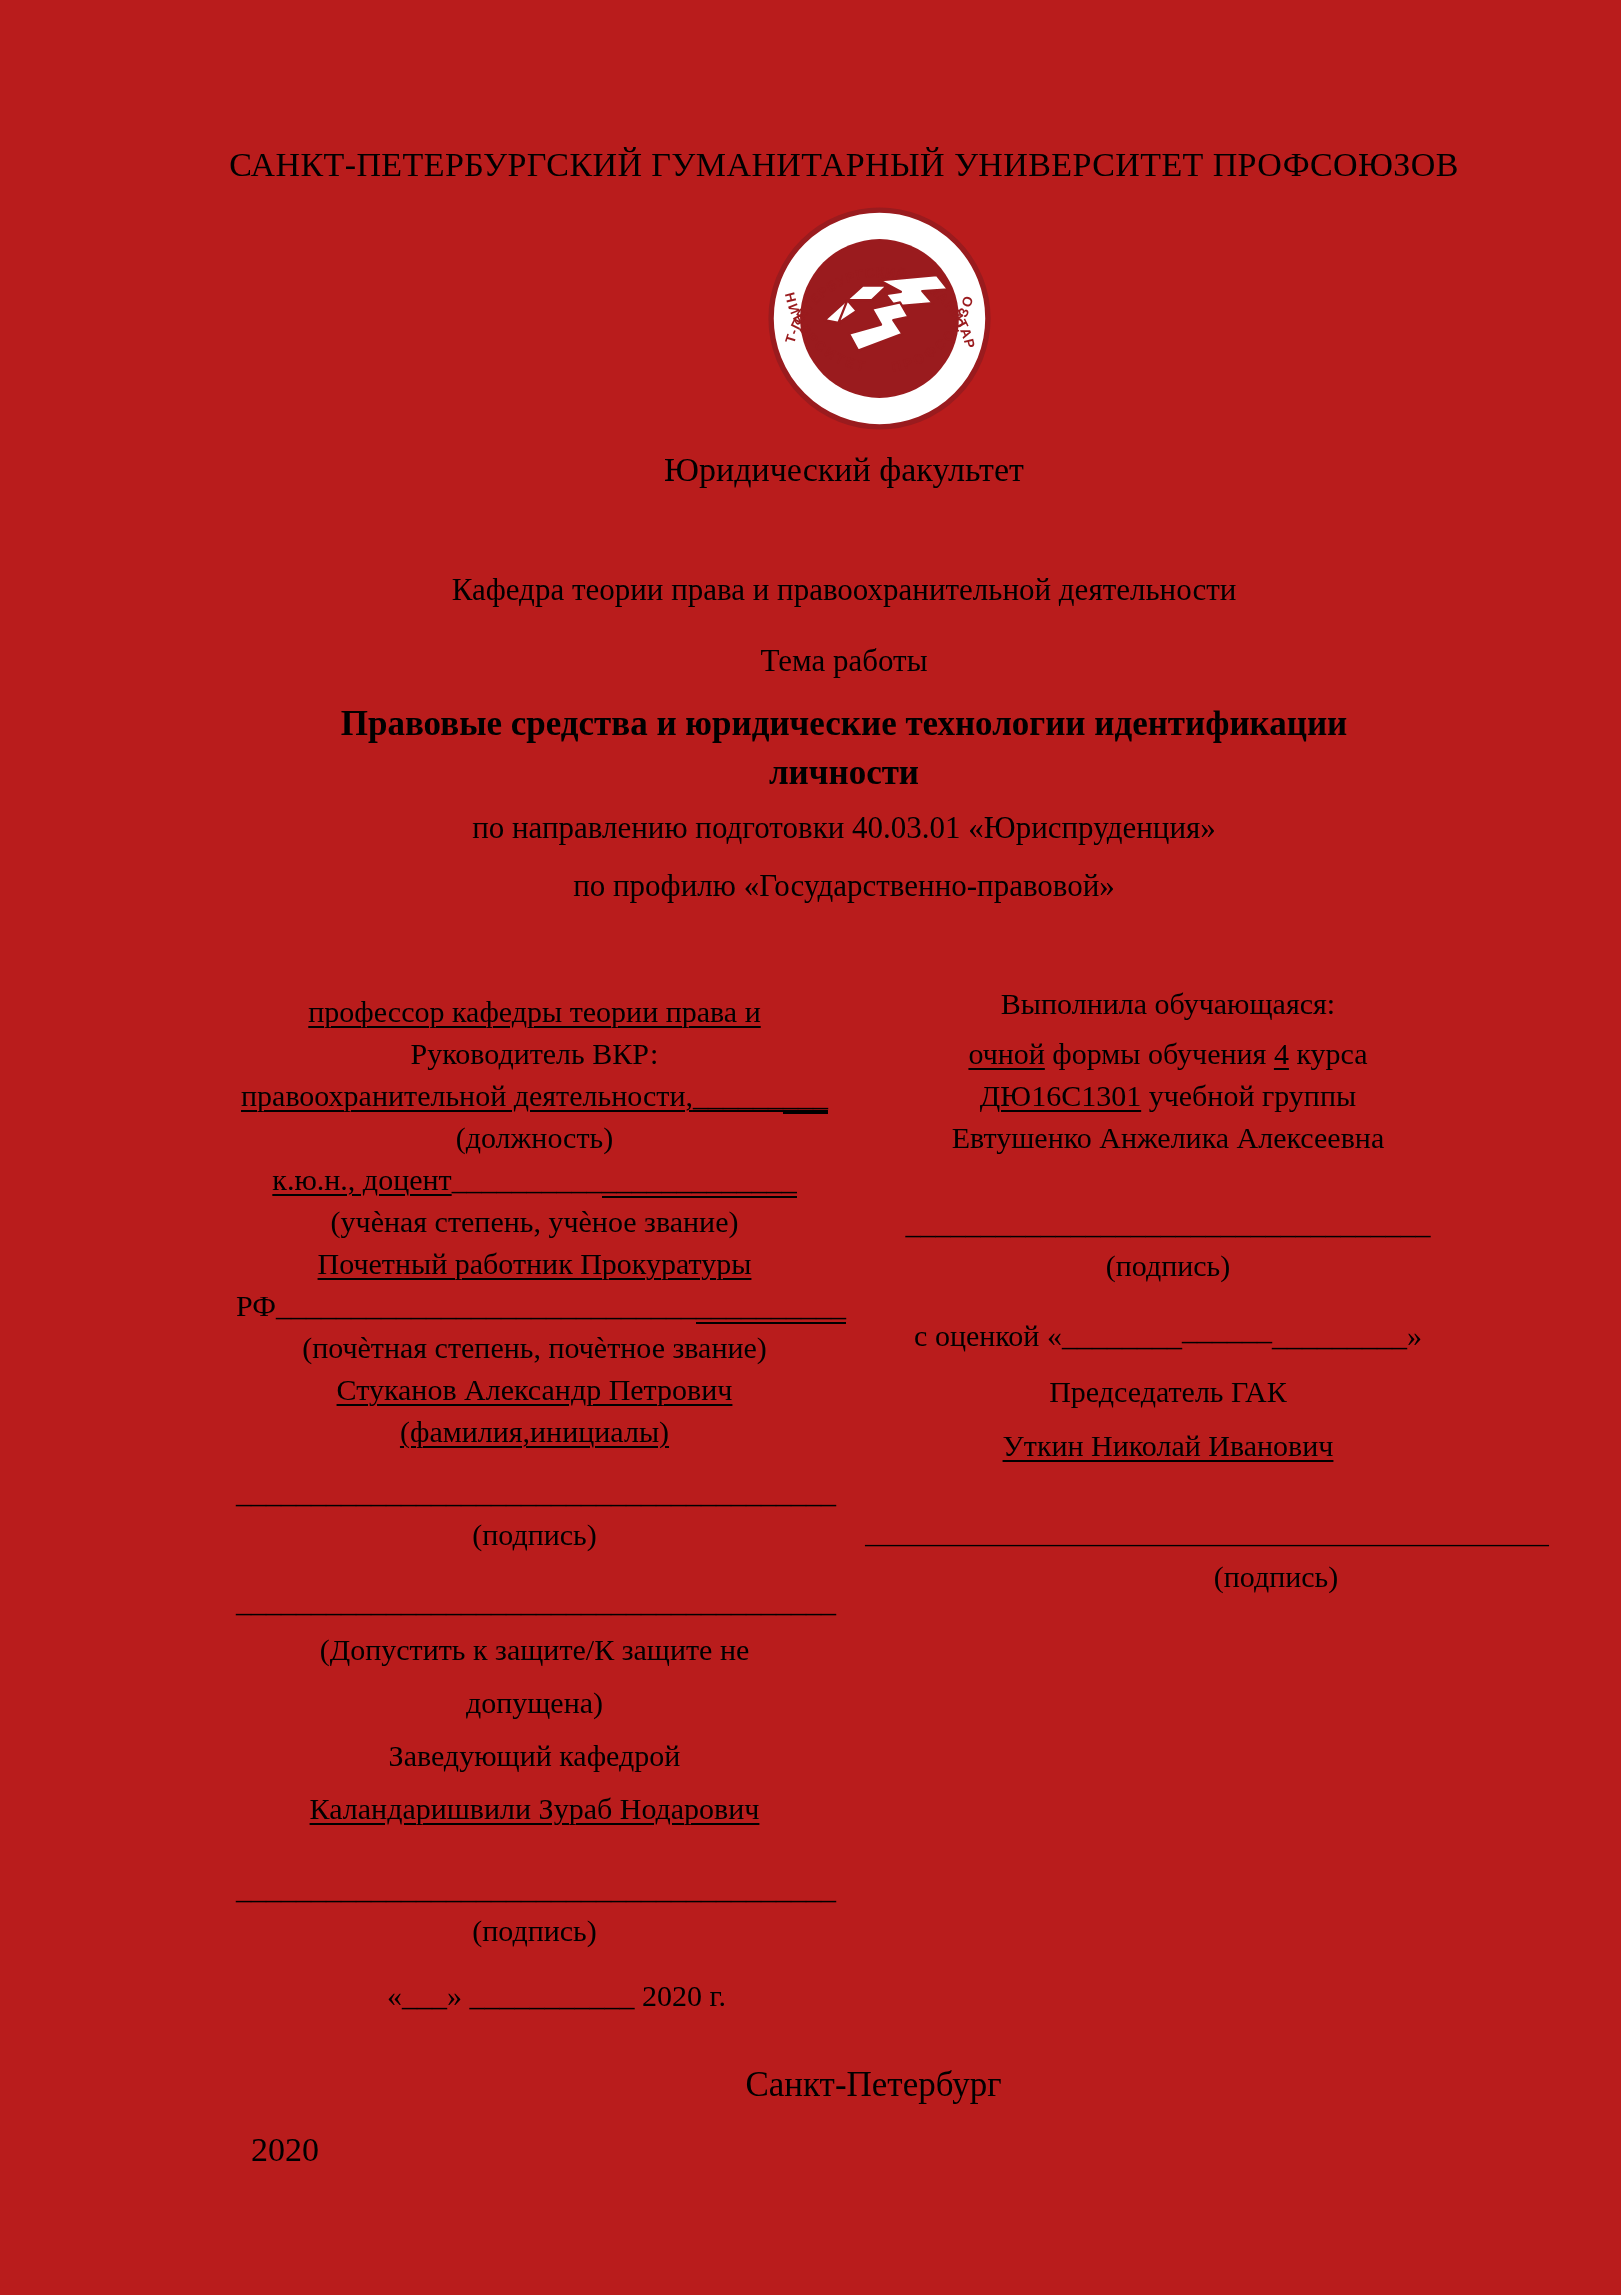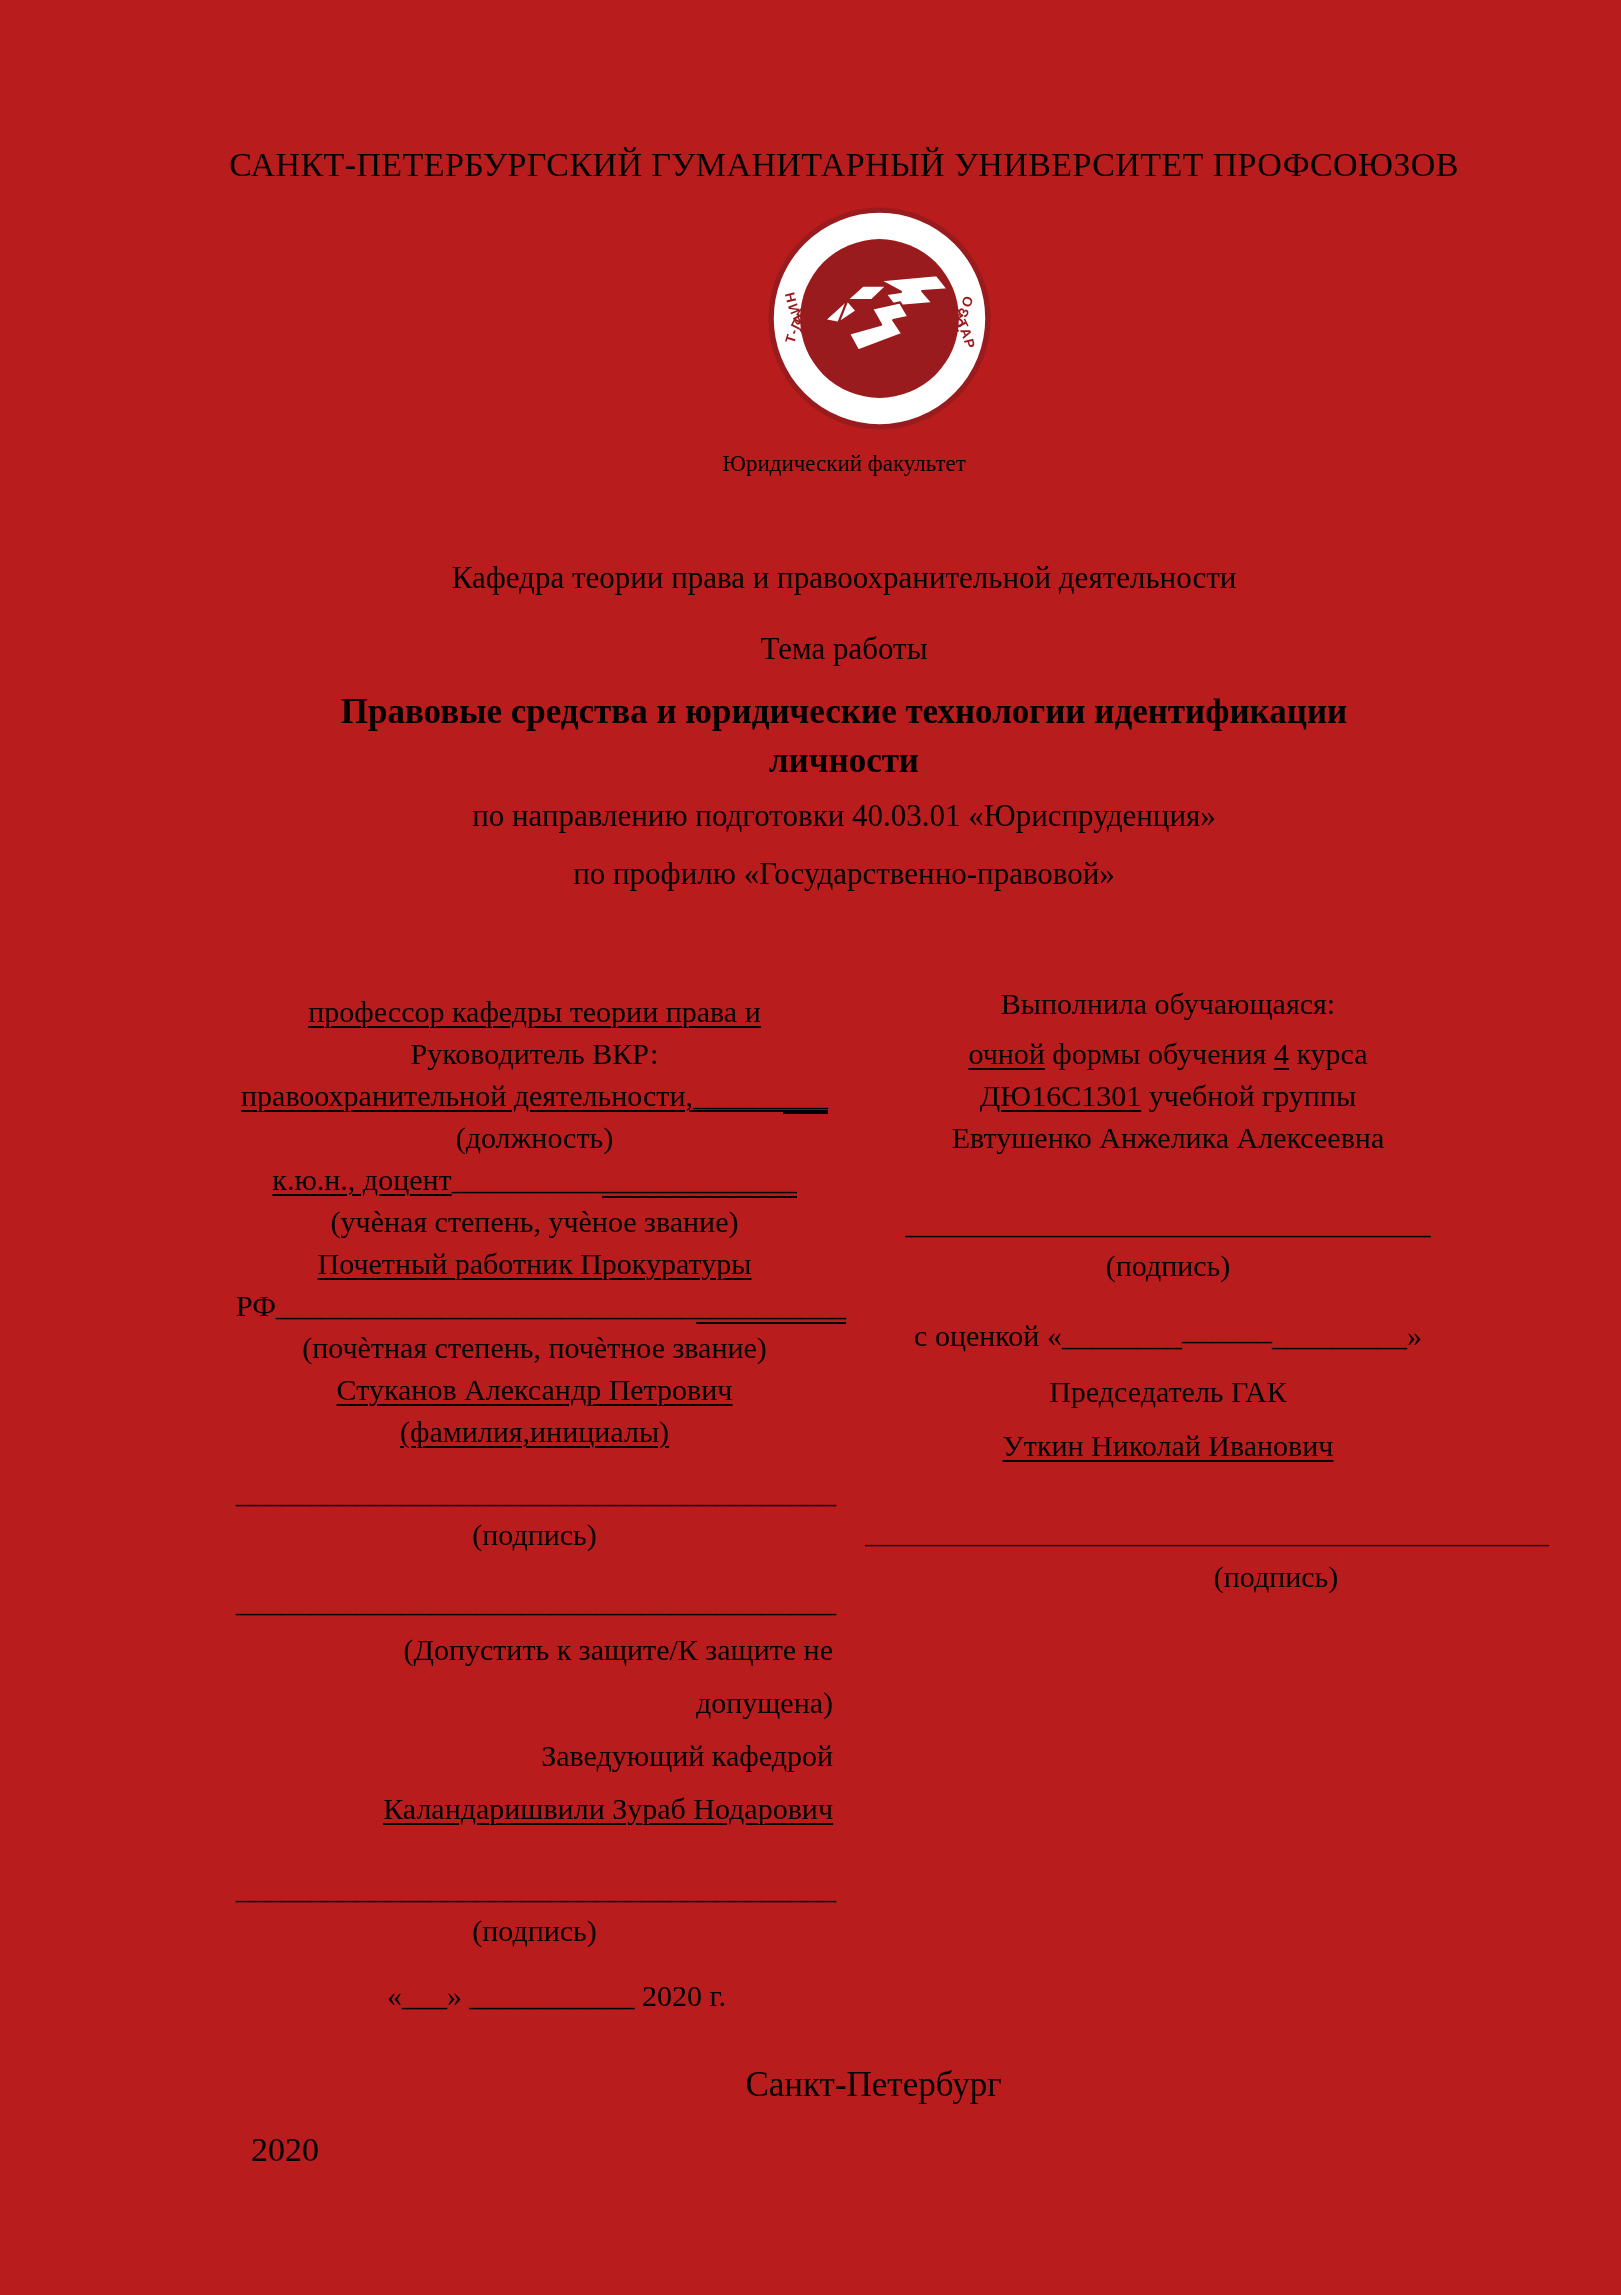--- a/index.html
+++ b/index.html
@@ -10,42 +10,42 @@
     background:#b91c1c;
     color:#000;
     font-family:"Liberation Serif", serif;
     font-size:30px;
     overflow:hidden;
   }
   .head-sec{padding-left:66px;padding-right:0;}
   .center{text-align:center;}
   .univ{padding-top:146px;font-size:34px;letter-spacing:0.4px;}
   .logo{width:229px;height:229px;margin:20.4px auto 0;transform:translateX(35px);display:block;}
-  .faculty{margin-top:17.3px;font-size:23px;}
+  .faculty{margin-top:17.3px;font-size:34px;}
   .dept{margin-top:83px;font-size:31px;}
   .worktype{margin-top:41px;font-size:31px;font-weight:bold;}
   .theme{margin-top:35px;font-size:31px;}
   .title-l1{margin-top:20.4px;font-size:35px;font-weight:bold;line-height:1.4;}
   .title-l2{font-size:35px;font-weight:bold;line-height:1.4;}
   .direction{margin-top:12.6px;font-size:31px;}
   .profile{margin-top:22px;font-size:31px;}
 
   .col{position:absolute;top:983px;}
   .col-left{left:236px;width:597px;}
   .col-right{left:865px;width:606px;}
   .row{line-height:42px;text-align:center;white-space:nowrap;}
   .la{text-align:left;}
   .u{text-decoration:underline;text-decoration-thickness:2px;text-underline-offset:3.9px;}
   .it{}
   .b{font-weight:bold;}
   .dbl{border-bottom:2.4px solid #000;}
   .raise{position:relative;top:-6.3px;}
   .shift-r{transform:translateX(22px);}
   .shift-r2{transform:translateX(108px);}
-  .lh68{line-height:53px;text-align:right;}
+  .lh68{line-height:53px;}
   .mt10{margin-top:7.9px;}.mt16{margin-top:12.6px;}.mt18{margin-top:14px;}
   .mt24{margin-top:19px;}.mt30{margin-top:23.6px;}.mt32{margin-top:25px;}
   .mt36{margin-top:28px;}.mt42{margin-top:33px;}.mt56{margin-top:44px;}
   .mt60{margin-top:47px;font-family:Liberation Mono, monospace;}
 
   .city{position:absolute;top:2065px;left:251px;right:126px;text-align:center;font-size:35px;}
   .year{position:absolute;top:2131px;left:251px;right:126px;text-align:left;font-size:34px;}
 
   .ring-text{font-family:"Liberation Sans", sans-serif;font-weight:bold;font-size:18px;letter-spacing:1px;}
   .ring-text-b{font-family:"Liberation Sans", sans-serif;font-weight:bold;font-size:18px;letter-spacing:3.5px;word-spacing:26px;}

